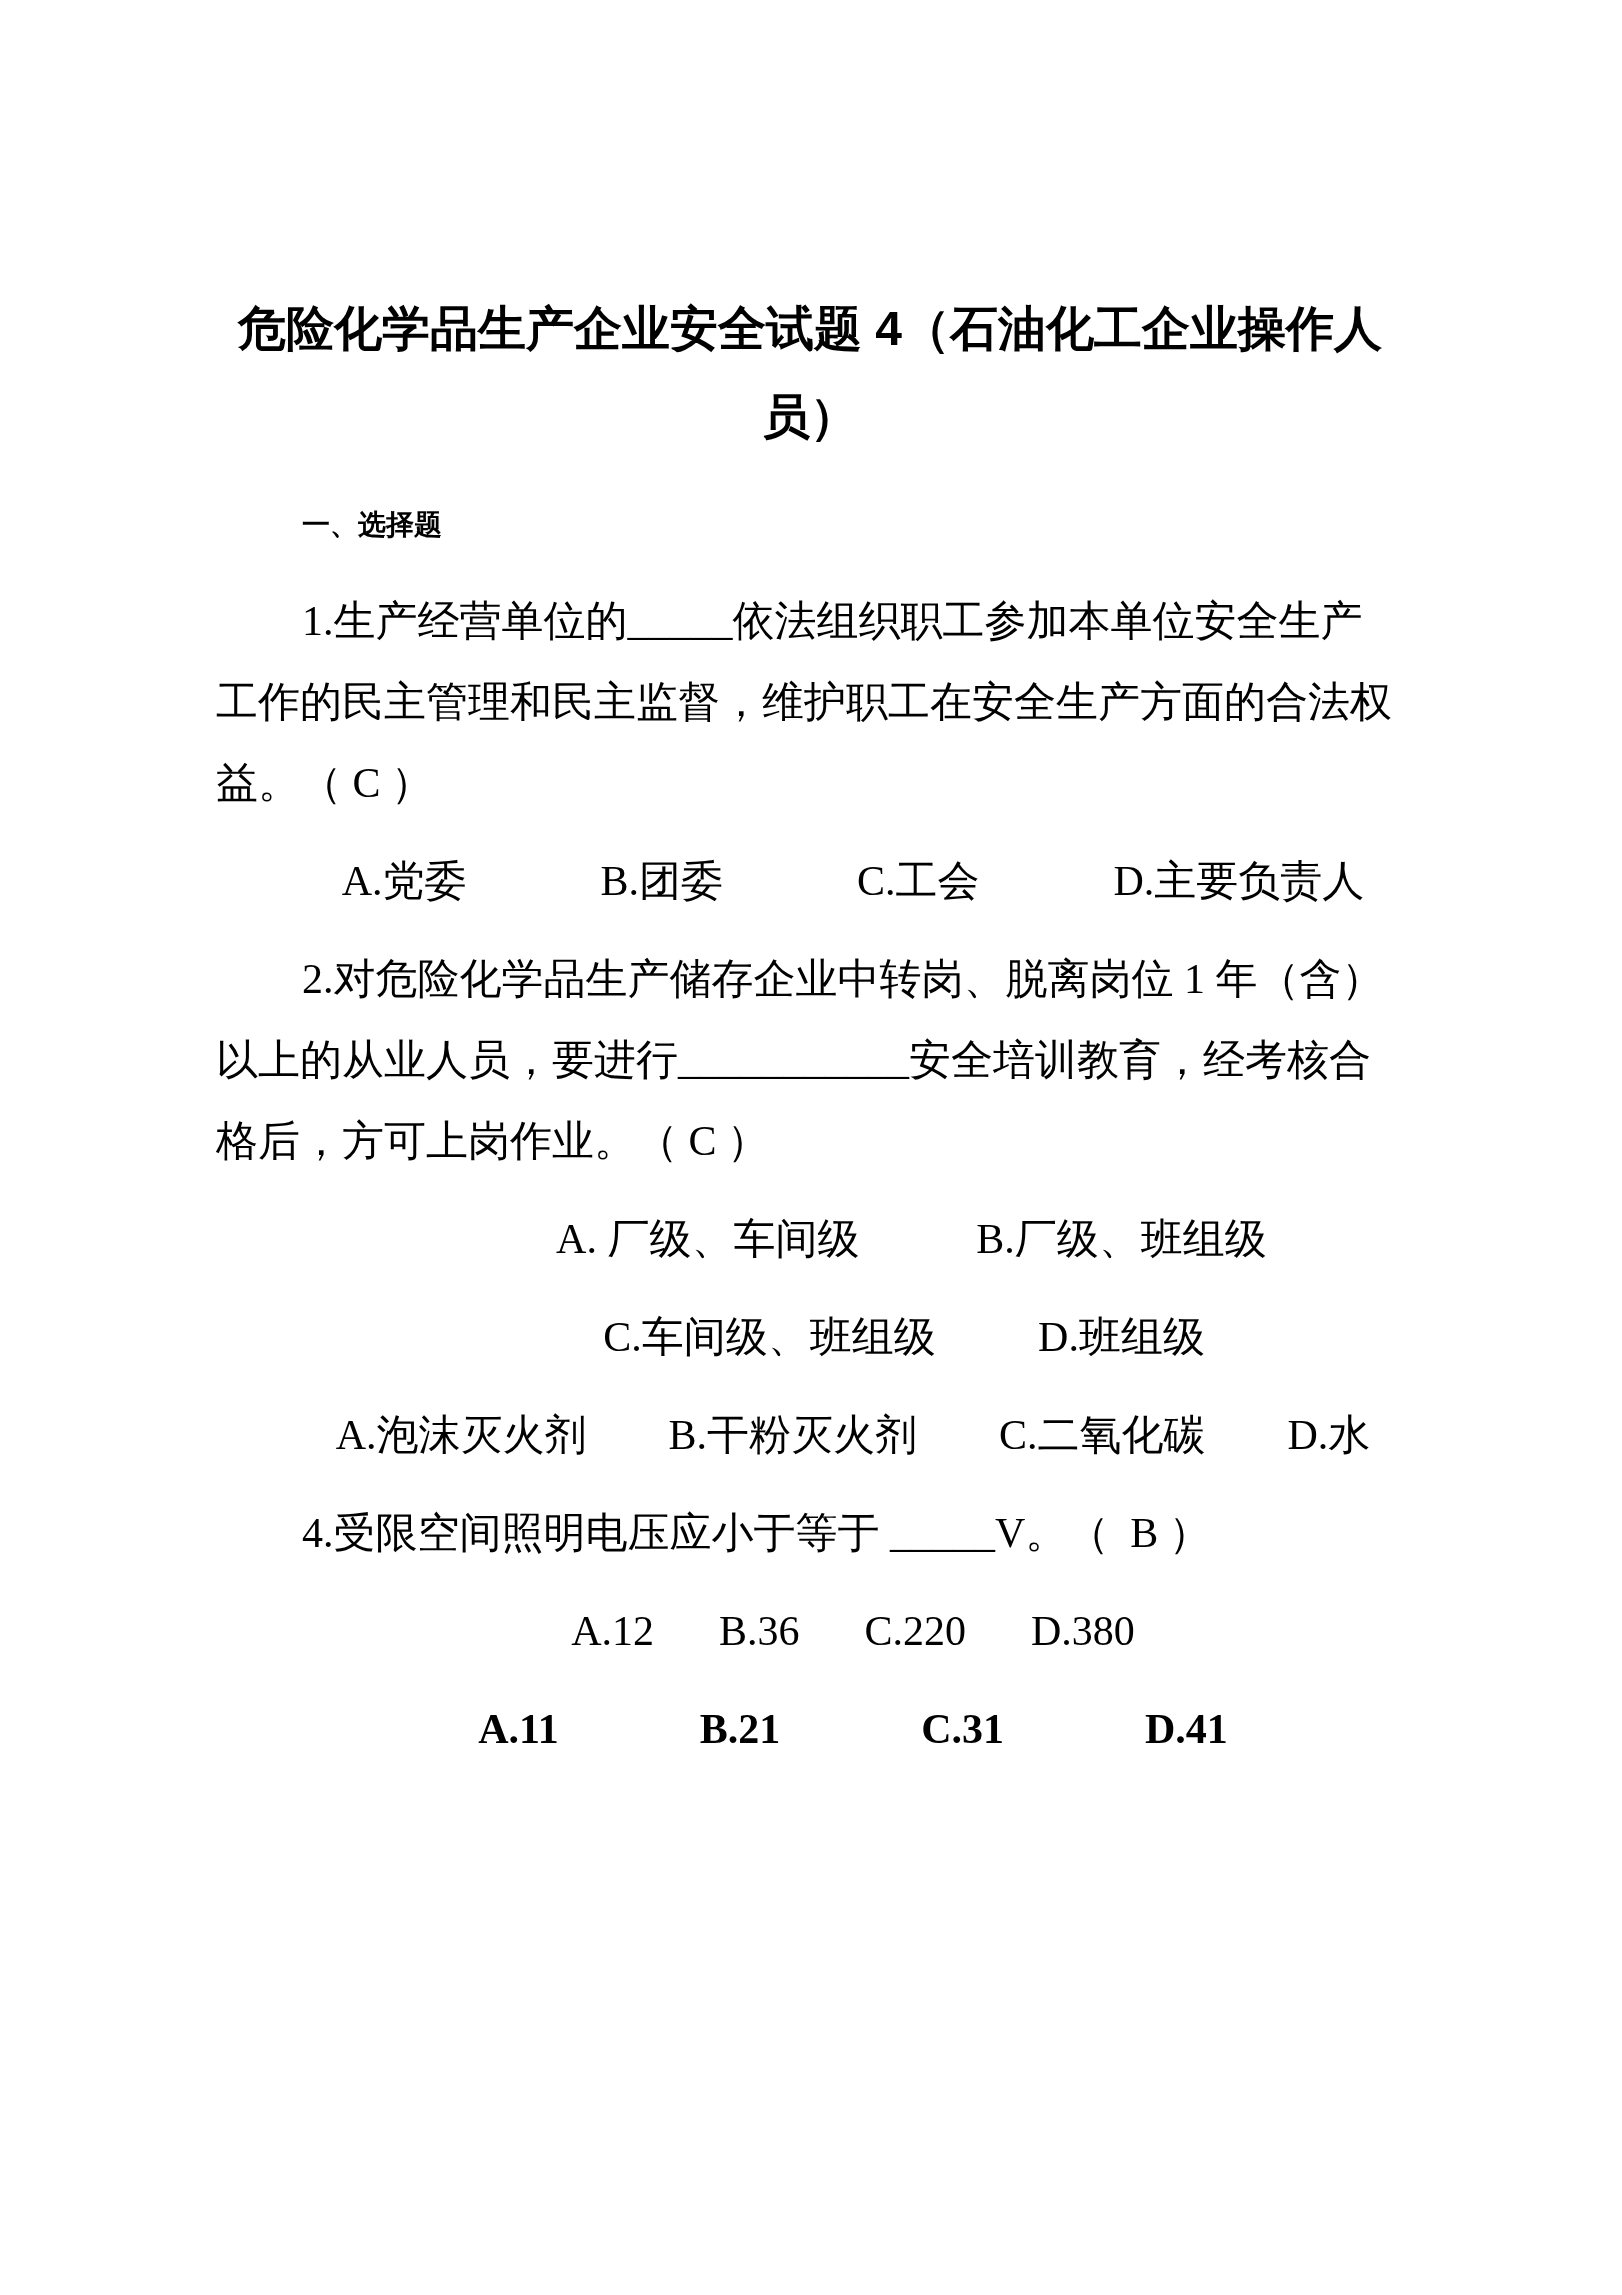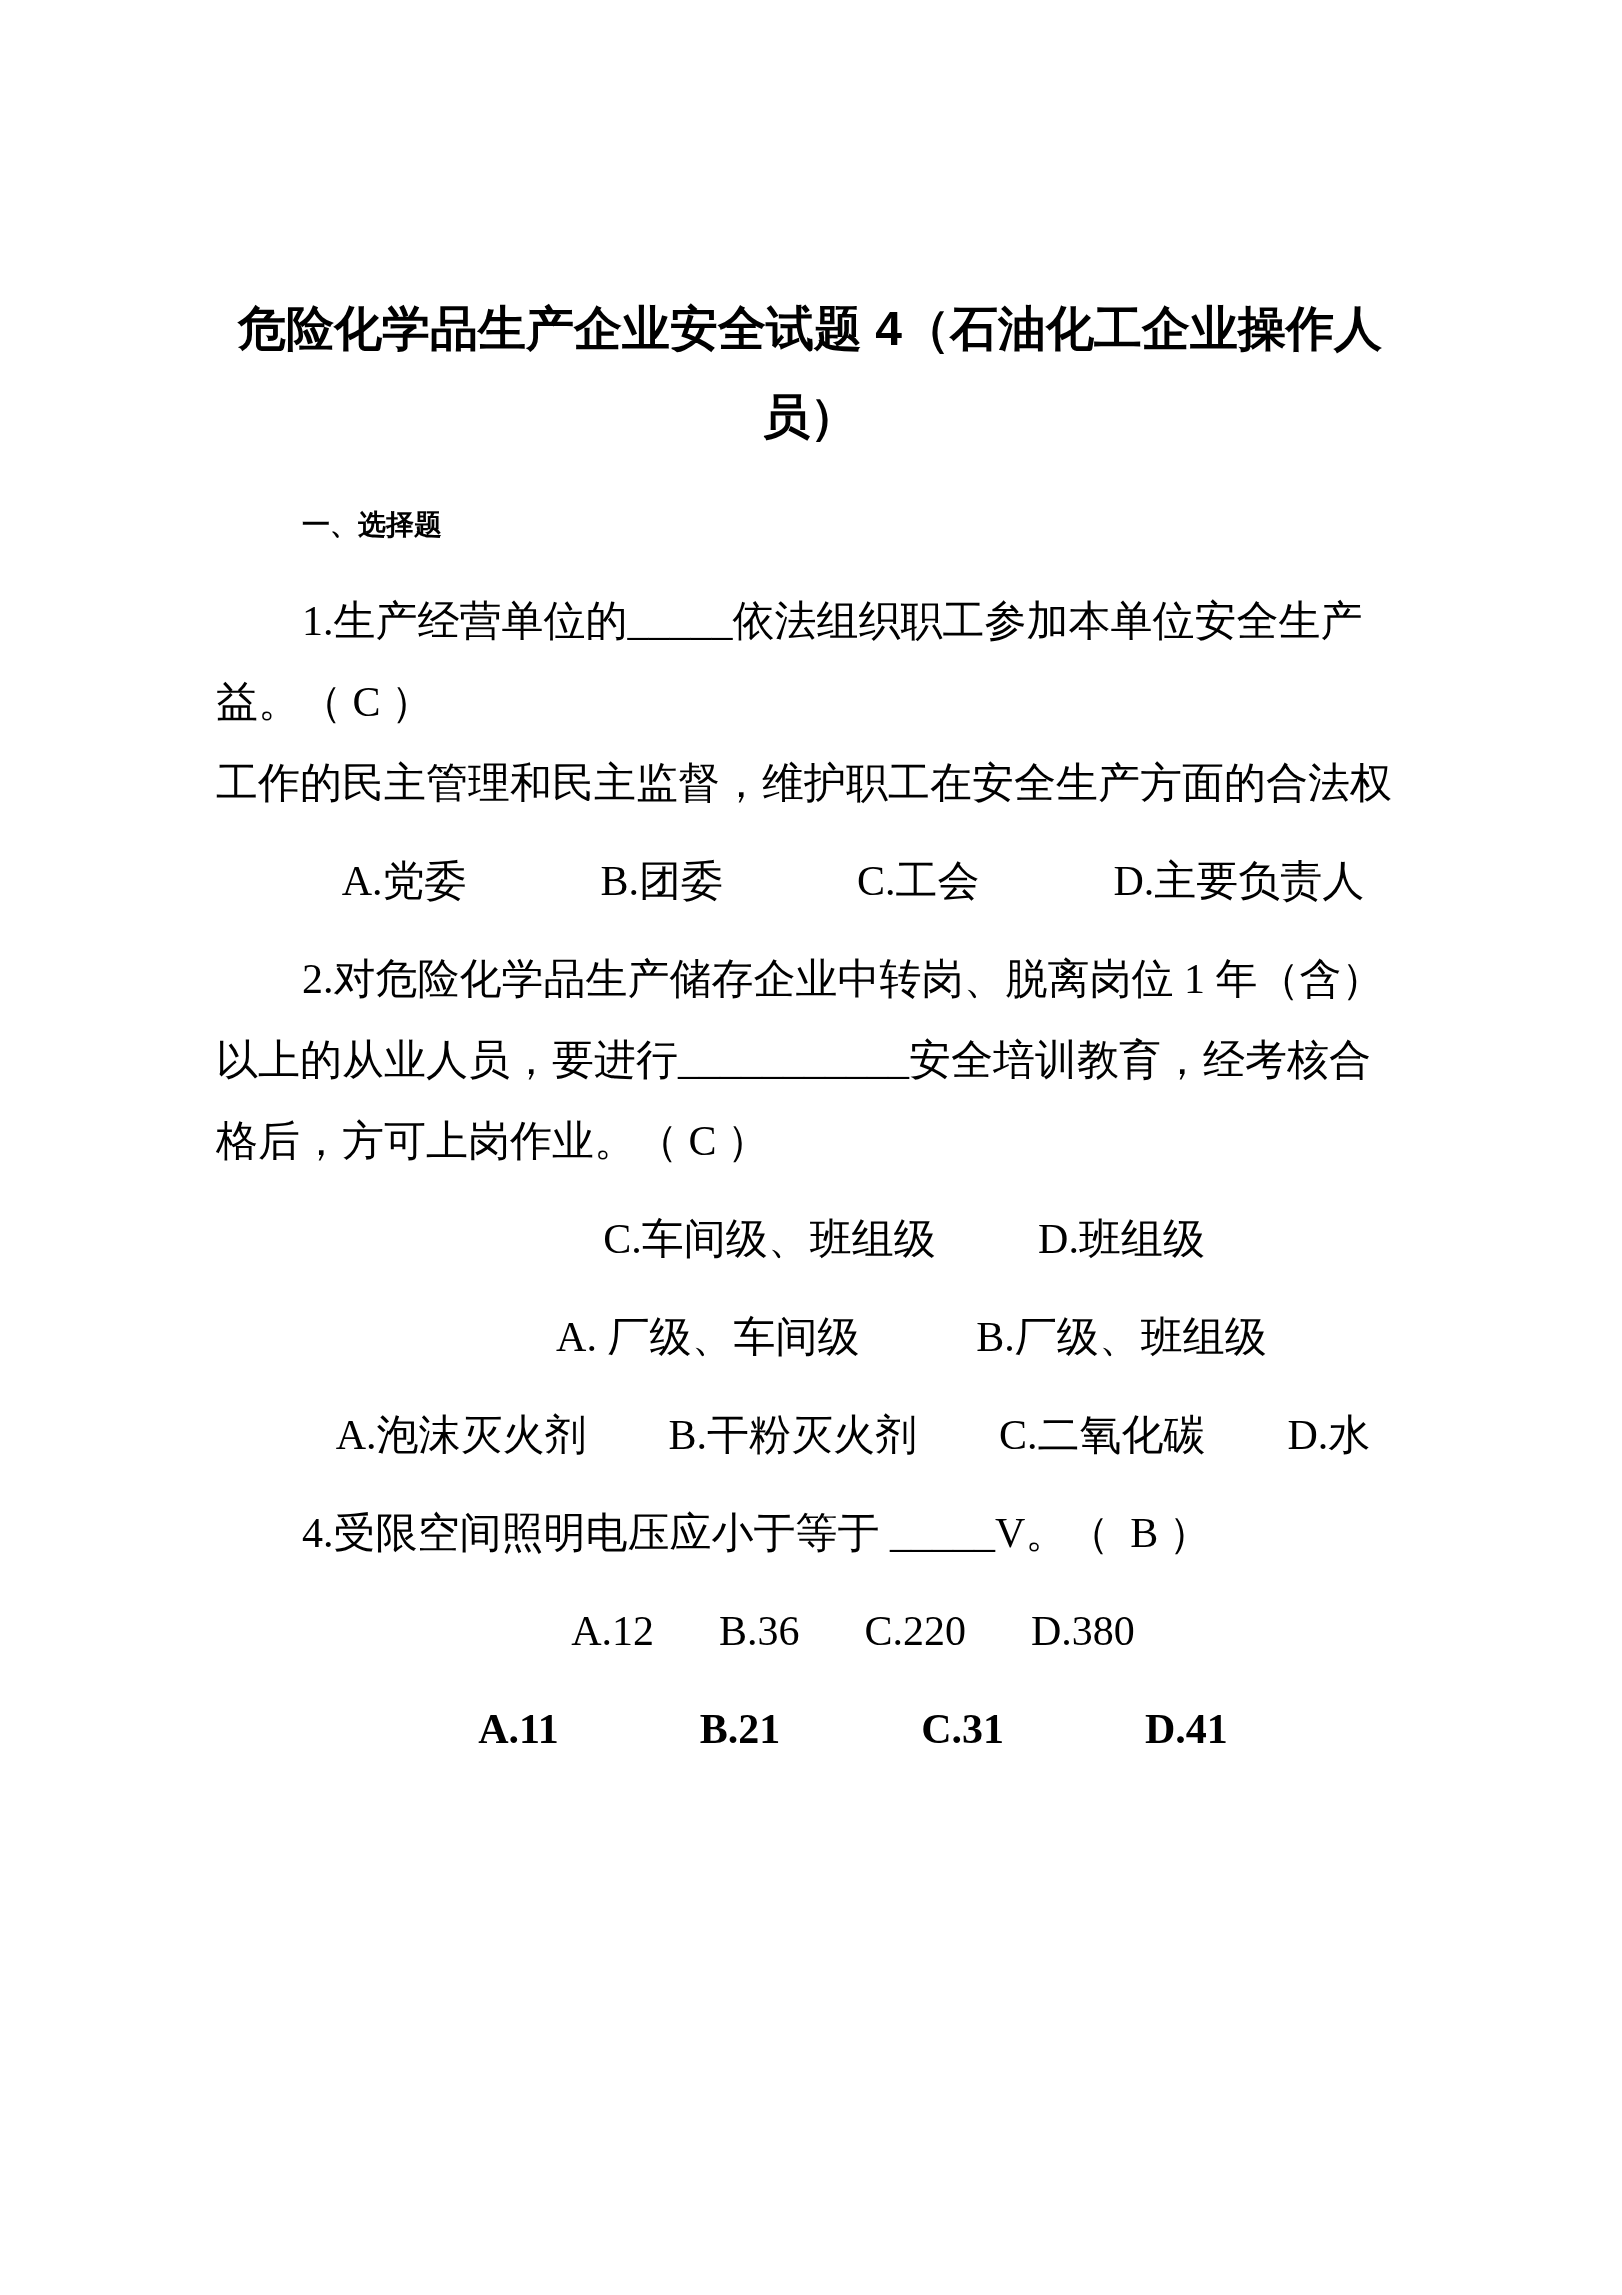--- a/index.html
+++ b/index.html
@@ -61,32 +61,32 @@
 <body>
 
 <div class="page">
 
   <h1 class="title"><span>危险化学品生产企业安全试题 4（石油化工企业操作人</span><br><span>员）</span></h1>
 
   <h2 class="heading">一、选择题</h2>
 
   <div class="q">
     <div class="line first">1.生产经营单位的_____依法组织职工参加本单位安全生产</div>
+    <div class="line">工作的民主管理和民主监督，维护职工在安全生产方面的合法权</div>
     <div class="line">益。（ C ）</div>
-    <div class="line">工作的民主管理和民主监督，维护职工在安全生产方面的合法权</div>
   </div>
   <div class="opts opts-q1"><span class="opt">A.党委</span><span class="opt">B.团委</span><span class="opt">C.工会</span><span class="opt">D.主要负责人</span></div>
 
   <div class="q">
     <div class="line first">2.对危险化学品生产储存企业中转岗、脱离岗位 1 年（含）</div>
     <div class="line">以上的从业人员，要进行___________安全培训教育，经考核合</div>
     <div class="line">格后，方可上岗作业。（ C ）</div>
   </div>
+  <div class="opts opts-2col"><span class="opt">A. 厂级、车间级</span><span class="opt">B.厂级、班组级</span></div>
   <div class="opts opts-2col"><span class="opt">C.车间级、班组级</span><span class="opt">D.班组级</span></div>
-  <div class="opts opts-2col"><span class="opt">A. 厂级、车间级</span><span class="opt">B.厂级、班组级</span></div>
 
   <div class="opts opts-q3"><span class="opt">A.泡沫灭火剂</span><span class="opt">B.干粉灭火剂</span><span class="opt">C.二氧化碳</span><span class="opt">D.水</span></div>
 
   <div class="q">
     <div class="line first">4.受限空间照明电压应小于等于 _____V。（  B ）</div>
   </div>
   <div class="opts opts-q4"><span class="opt">A.12</span><span class="opt">B.36</span><span class="opt">C.220</span><span class="opt">D.380</span></div>
 
   <div class="opts opts-q5"><span class="opt">A.11</span><span class="opt">B.21</span><span class="opt">C.31</span><span class="opt">D.41</span></div>
 

